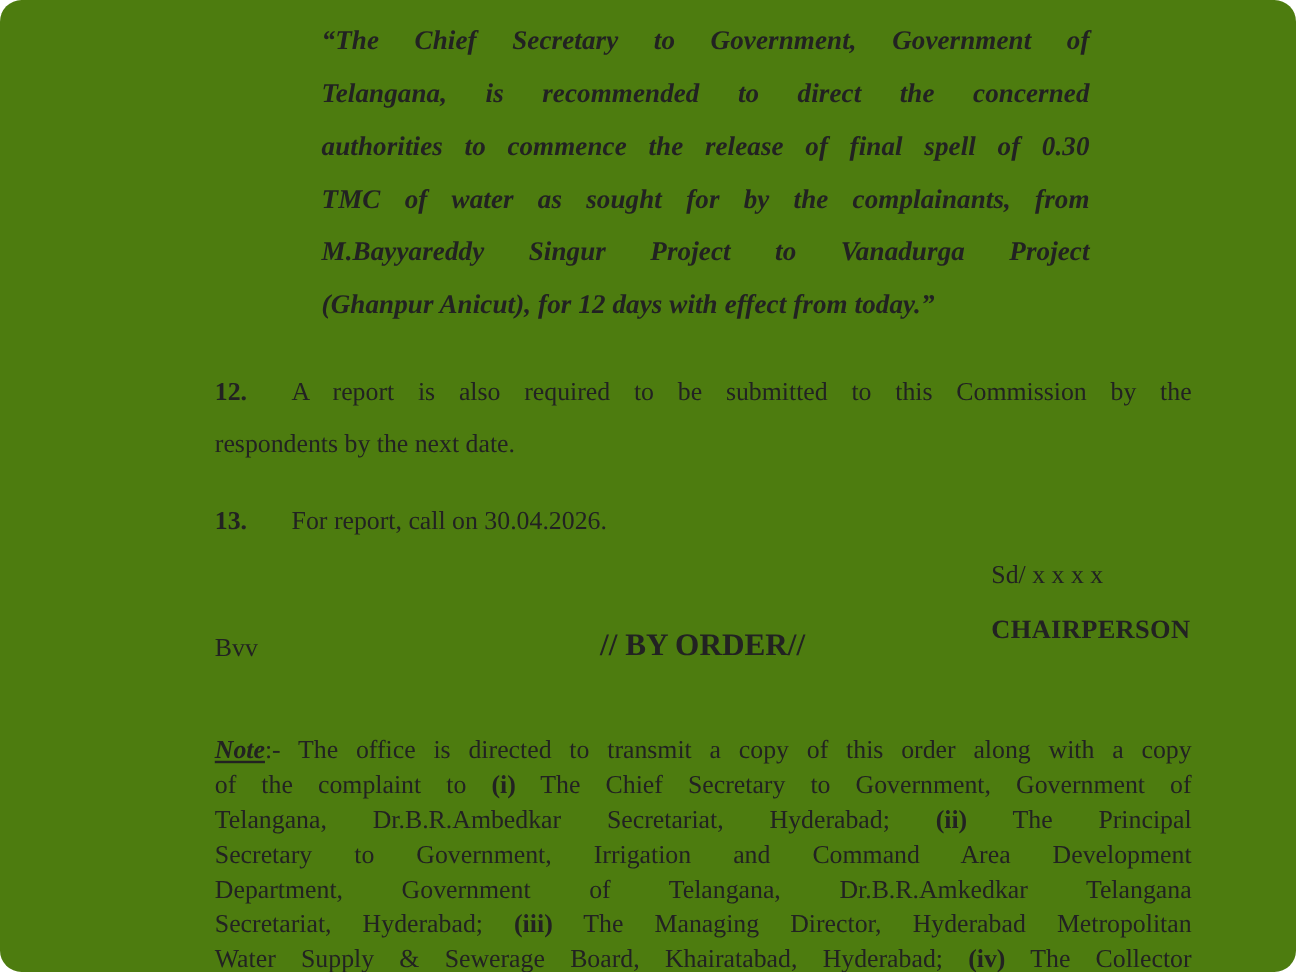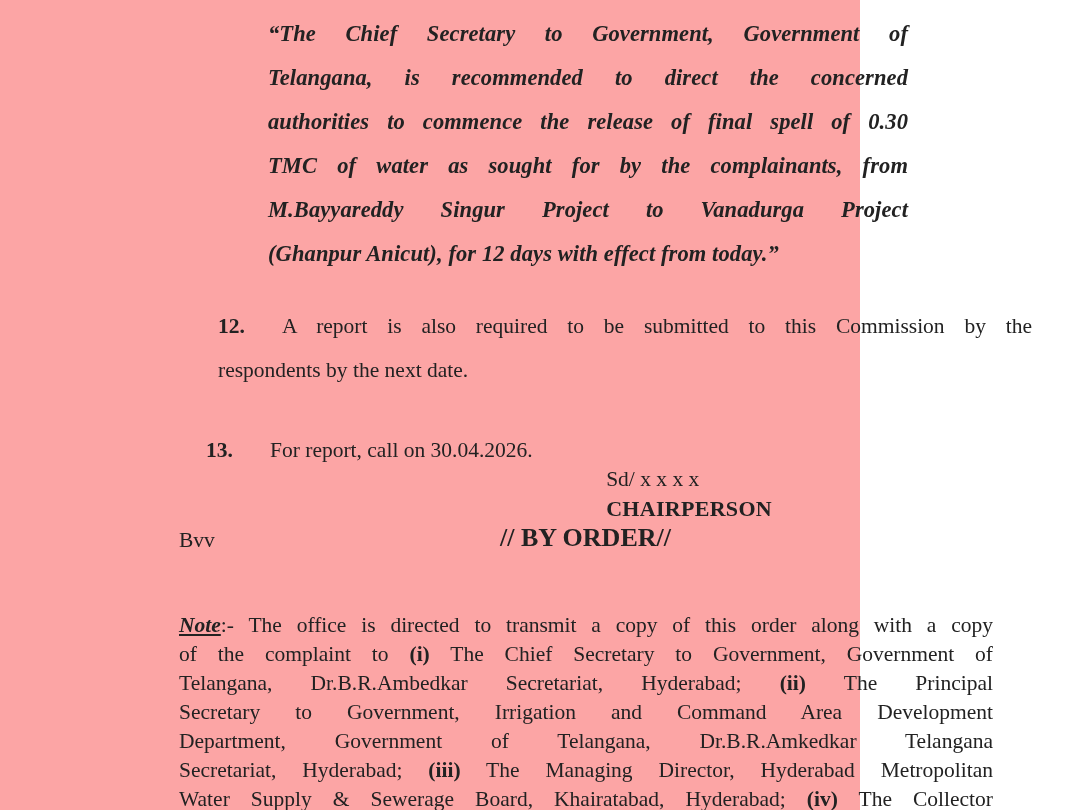--- a/index.html
+++ b/index.html
@@ -1,28 +1,28 @@
 <!DOCTYPE html>
 <html><head>
 <meta charset="utf-8">
 <style>
   html, body { margin: 0; padding: 0; background: #ffffff; }
   body { width: 1080px; height: 810px; overflow: hidden; position: relative; color: #1a1a1a; font-family: "Liberation Serif", serif; }
-  .page { position: absolute; left: 0; top: 0; width: 860px; height: 810px; background: #fca5a5; }
+  .page { position: absolute; left: 0; top: 0; width: 1080px; height: 810px; background: #4d7c0f; border-radius: 18px; }
   .quote { position: absolute; left: 268px; top: 12px; width: 640px; font-style: italic; font-weight: bold; font-size: 22.5px; line-height: 44px; text-align: justify; text-align-last: left; color: #222; letter-spacing: 0.1px; }
   .quote .ln { display: block; text-align: justify; text-align-last: justify; }
   .quote .ln.last { text-align-last: left; }
   .para { position: absolute; left: 179px; width: 814px; font-size: 21.5px; color: #222; }
-  .p12 { top: 304px; line-height: 44px; margin-left: 39px; }
+  .p12 { top: 304px; line-height: 44px; }
   .p12 .ln { display: block; text-align: justify; text-align-last: justify; }
   .p12 .ln.last { text-align-last: left; }
   .num { font-weight: bold; display: inline-block; width: 64px; }
-  .p13 { top: 432px; line-height: 36px; margin-left: 27px; }
+  .p13 { top: 416px; line-height: 36px; }
   .sig { position: absolute; right: 88px; top: 464px; text-align: left; font-size: 21.5px; line-height: 30px; color: #222; }
-  .sig .title { font-weight: bold; font-size: 22px; margin-top: 0px; letter-spacing: 0.3px; }
+  .sig .title { font-weight: bold; font-size: 22px; margin-top: 16px; letter-spacing: 0.3px; }
   .sig .sd { margin-right: -4px; }
   .byorder { position: absolute; left: 500px; top: 523px; font-weight: bold; font-size: 26px; color: #222; }
   .initials { position: absolute; left: 179px; top: 528px; font-size: 21.5px; color: #222; }
   .note { position: absolute; left: 179px; top: 611px; width: 814px; font-size: 21.5px; line-height: 29px; color: #222; }
   .note .ln { display: block; text-align: justify; text-align-last: justify; white-space: nowrap; }
   .note .ln span { white-space: normal; }
   .note b { font-weight: bold; }
   .note .note-label { font-weight: bold; text-decoration: underline; font-style: italic; }
 </style>
 </head>

